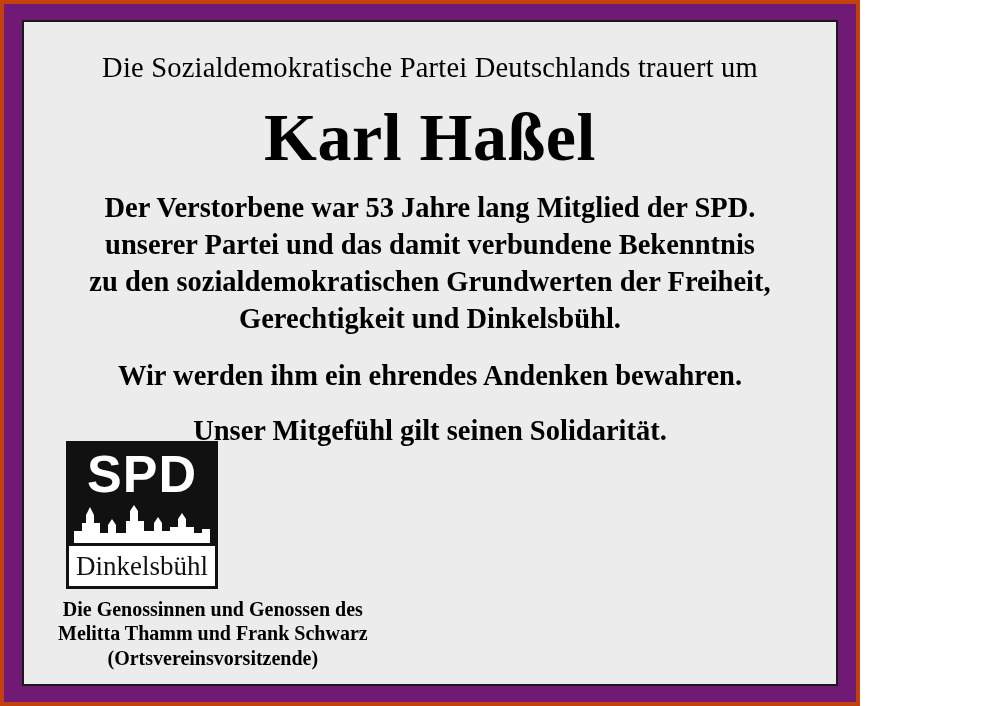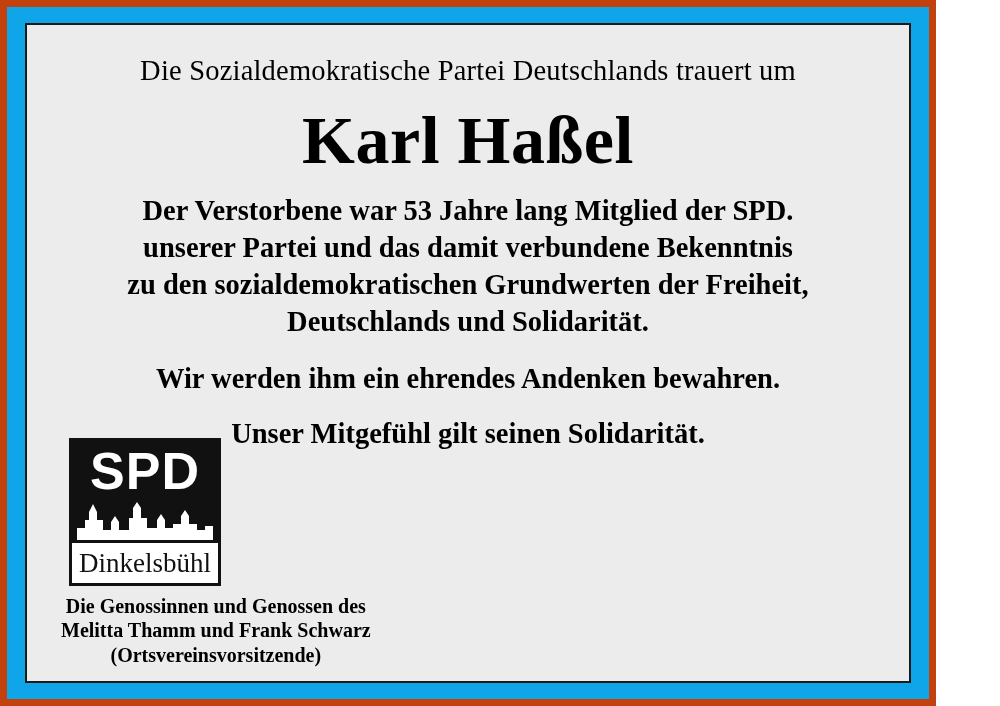--- a/index.html
+++ b/index.html
@@ -12,25 +12,25 @@
     height: 706px;
     font-family: "Liberation Serif", serif;
     color: #000000;
     overflow: hidden;
   }
 
   .obituary {
     position: absolute;
     left: 0;
     top: 0;
-    width: 936px;
+    width: 860px;
     height: 706px;
     box-sizing: border-box;
-    background: #0ea5e9;
-    border: 7px solid #c2410c;
+    background: #701a75;
+    border: 4px solid #c2410c;
     padding: 0;
   }
 
   .inner-frame {
     position: absolute;
     left: 18px;
     top: 16px;
     right: 18px;
     bottom: 16px;
     border: 2px solid #1a1a1a;
@@ -168,21 +168,21 @@
 
       <div class="intro-line">Die Sozialdemokratische Partei Deutschlands trauert um</div>
 
       <div class="deceased-name">Karl Haßel</div>
 
       <div class="body-block">
         <div class="para">
           <span class="line">Der Verstorbene war 53 Jahre lang Mitglied der SPD.</span>
           <span class="line">unserer Partei und das damit verbundene Bekenntnis</span>
           <span class="line">zu den sozialdemokratischen Grundwerten der Freiheit,</span>
-          <span class="line">Deutschlands und Solidarität.</span>
+          <span class="line">Gerechtigkeit und Dinkelsbühl.</span>
         </div>
         <div class="para tight">
           <span class="line">Wir werden ihm ein ehrendes Andenken bewahren.</span>
         </div>
         <div class="para tight">
           <span class="line">Unser Mitgefühl gilt seinen Solidarität.</span>
         </div>
       </div>
 
       <div class="signature-area">

